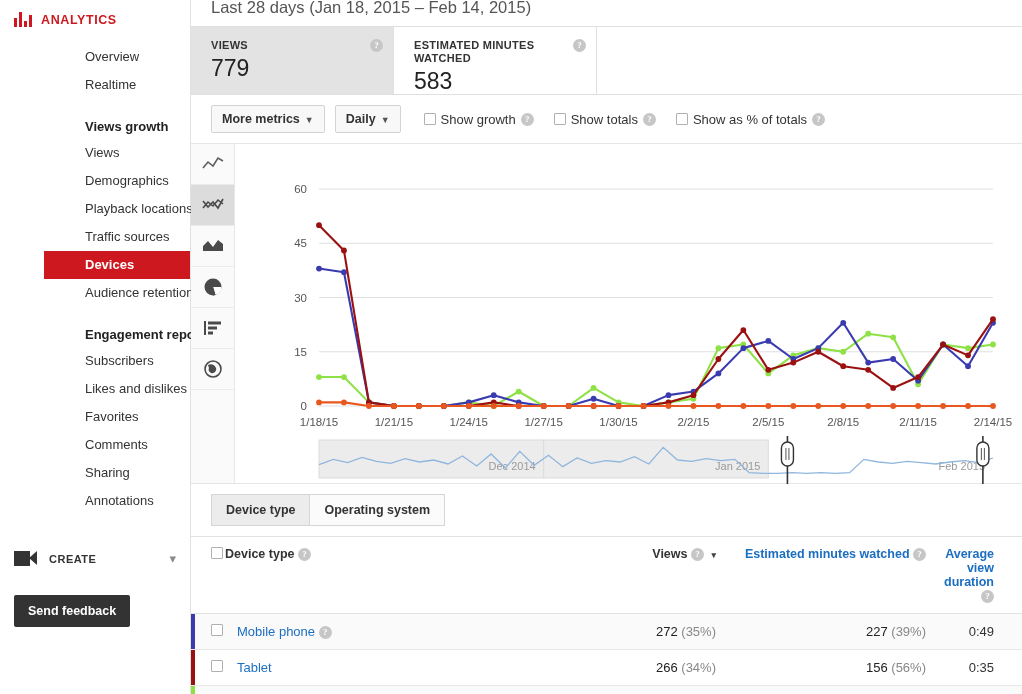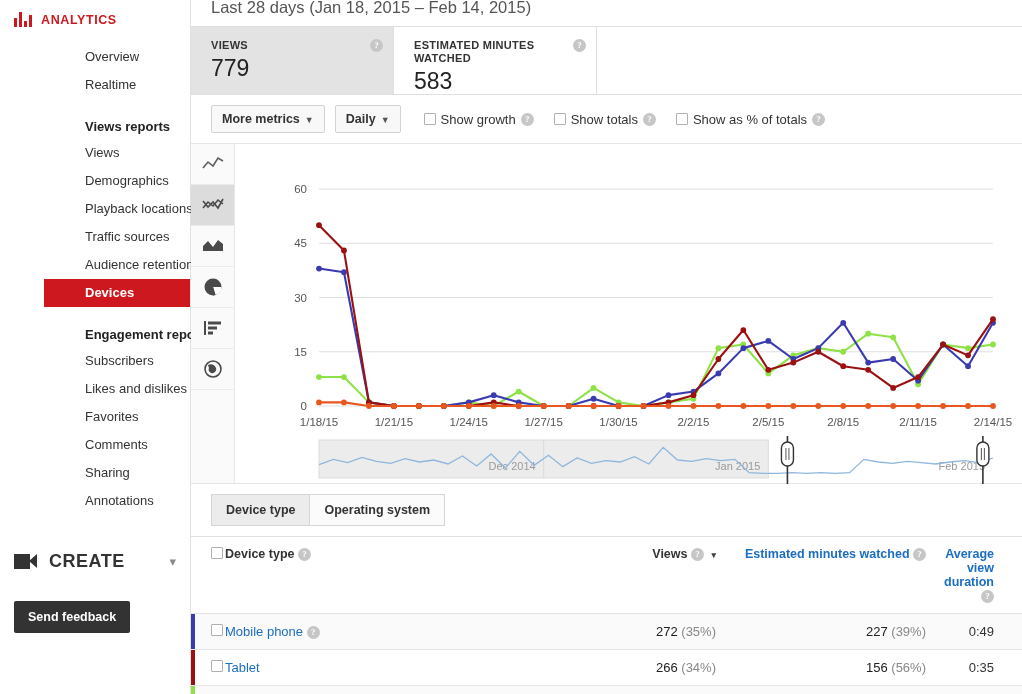--- a/index.html
+++ b/index.html
@@ -43,21 +43,21 @@
     display:flex; align-items:center; padding:10px 14px 10px 14px; margin-top:26px;
     cursor:pointer;
   }
   .cam-icon { width:23px; height:15px; position:relative; margin-right:12px; }
   .cam-icon .body { position:absolute; left:0; top:0; width:16px; height:15px; background:#333; }
   .cam-icon .lens {
     position:absolute; left:15px; top:0; width:0; height:0;
     border-top:7.5px solid transparent; border-bottom:7.5px solid transparent;
     border-right:8px solid #333;
   }
-  .create-text { font-weight:bold; font-size:18px; letter-spacing:.5px; color:#333; flex:1; }
+  .create-text { font-weight:bold; font-size:11px; letter-spacing:.5px; color:#333; flex:1; }
   .chev { color:#8a8a8a; font-size:13px; }
 
   .feedback-btn {
     margin:19px 0 0 14px; display:inline-block;
     background:#333; color:#fff; font-weight:bold; font-size:12.5px;
     padding:9px 14px; border:none; cursor:pointer; border-radius:2px;
   }
 
   
   .main { flex:1; height:694px; background:#fff; position:relative; overflow:hidden; }
@@ -137,21 +137,21 @@
     font-size:13px; padding:10px 0; border-bottom:1px solid #e8e8e8; text-align:right;
     vertical-align:middle;
   }
   table.dt td.c-check { padding-left:20px; text-align:left; position:relative; }
   table.dt td.c-name { text-align:left; padding-left:2px; }
   table.dt td.c-views { padding-right:8px; }
   table.dt td.c-emw { padding-right:8px; }
   table.dt td.c-avd { padding-right:28px; }
   tr.drow:nth-child(odd) td { background:#fafafa; }
   .swatch { position:absolute; left:0; top:0; bottom:0; width:4px; }
-  .link { color:#1b6ec2; cursor:pointer; }
+  .link { color:#1b6ec2; cursor:pointer;margin-left:12px; }
   .num { font-weight:normal; color:#222; }
   .pct { color:#888; }
   .sortcaret { font-size:9px; color:#444; margin-left:4px; }
 </style>
 </head>
 <body>
 
 <div class="app">
 
   <div class="sidebar">
@@ -162,27 +162,27 @@
           <i></i>
           <i></i>
           <i></i>
       </span>
       <span class="brand-text">ANALYTICS</span>
     </div>
 
     <div class="nav">
       <div class="nav-item">Overview</div>
       <div class="nav-item">Realtime</div>
-      <div class="nav-item section">Views reports</div>
+      <div class="nav-item section">Views growth</div>
       <div class="nav-item">Views</div>
       <div class="nav-item">Demographics</div>
       <div class="nav-item">Playback locations</div>
       <div class="nav-item">Traffic sources</div>
+      <div class="nav-item active">Devices</div>
       <div class="nav-item">Audience retention</div>
-      <div class="nav-item active">Devices</div>
       <div class="nav-item section">Engagement reports</div>
       <div class="nav-item">Subscribers</div>
       <div class="nav-item">Likes and dislikes</div>
       <div class="nav-item">Favorites</div>
       <div class="nav-item">Comments</div>
       <div class="nav-item">Sharing</div>
       <div class="nav-item">Annotations</div>
     </div>
 
     <div class="create-row">

